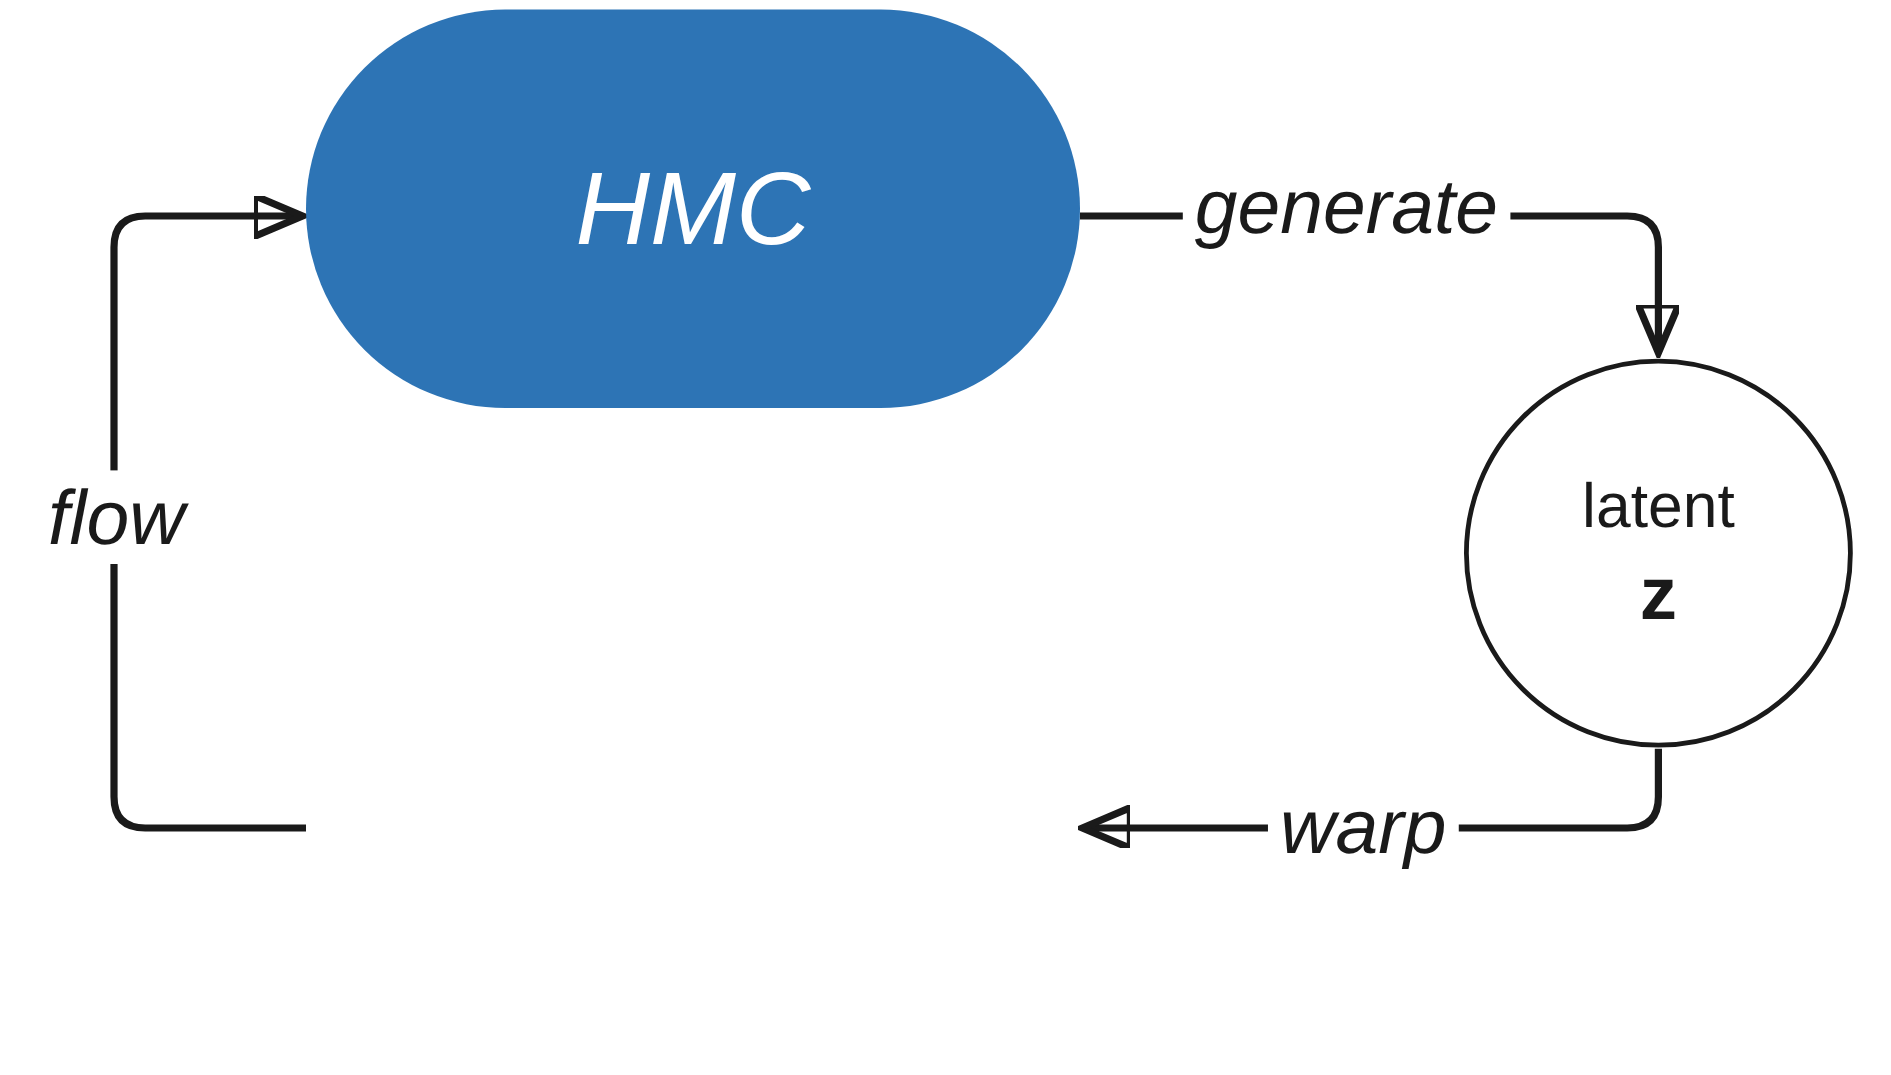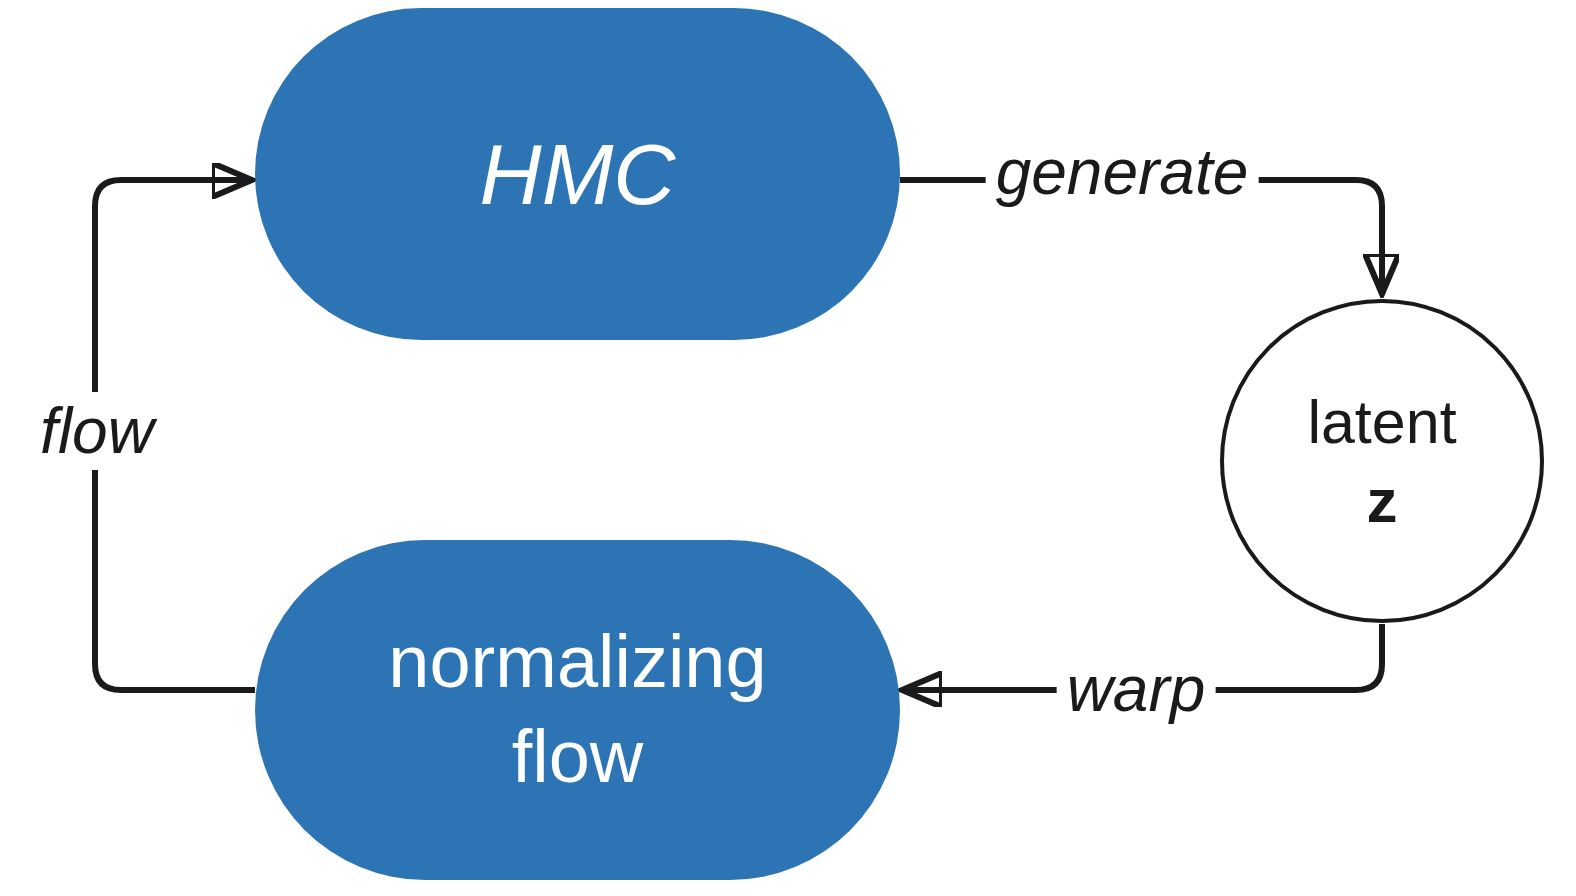--- a/index.html
+++ b/index.html
@@ -68,21 +68,21 @@
     background: #ffffff;
     color: #1a1a1a;
     display: flex;
     flex-direction: column;
     align-items: center;
     justify-content: center;
     box-sizing: border-box;
     text-align: center;
   }
   .circle-node .latent-line {
-    font-size: 61px;
+    font-size: 52px;
   }
   .circle-node .z-line {
     font-size: 62px;
     font-weight: bold;
     margin-top: 8px;
   }
   .edge-label {
     position: absolute;
     transform: translate(-50%, -50%);
     background: #ffffff;
@@ -109,24 +109,20 @@
     </defs>
     <path d="M 900 180 L 1356 180 Q 1382 180 1382 206 L 1382 292" marker-end="url(#arrowhead)"></path>
     <path d="M 1382 624 L 1382 664 Q 1382 690 1356 690 L 904 690" marker-end="url(#arrowhead)"></path>
     <path d="M 255 690 L 121 690 Q 95 690 95 664 L 95 206 Q 95 180 121 180 L 250 180" marker-end="url(#arrowhead)"></path>
   </svg>
 
   <div class="pill pill-hmc">
     <span>HMC</span>
   </div>
 
-  <div class="pill pill-nf">
-    <span>normalizing</span>
-    <span>flow</span>
-  </div>
 
   <div class="circle-node">
     <span class="latent-line">latent</span>
     <span class="z-line">z</span>
   </div>
 
   <div class="edge-label label-generate">generate</div>
   <div class="edge-label label-train">warp</div>
   <div class="edge-label label-warp">flow</div>
 

